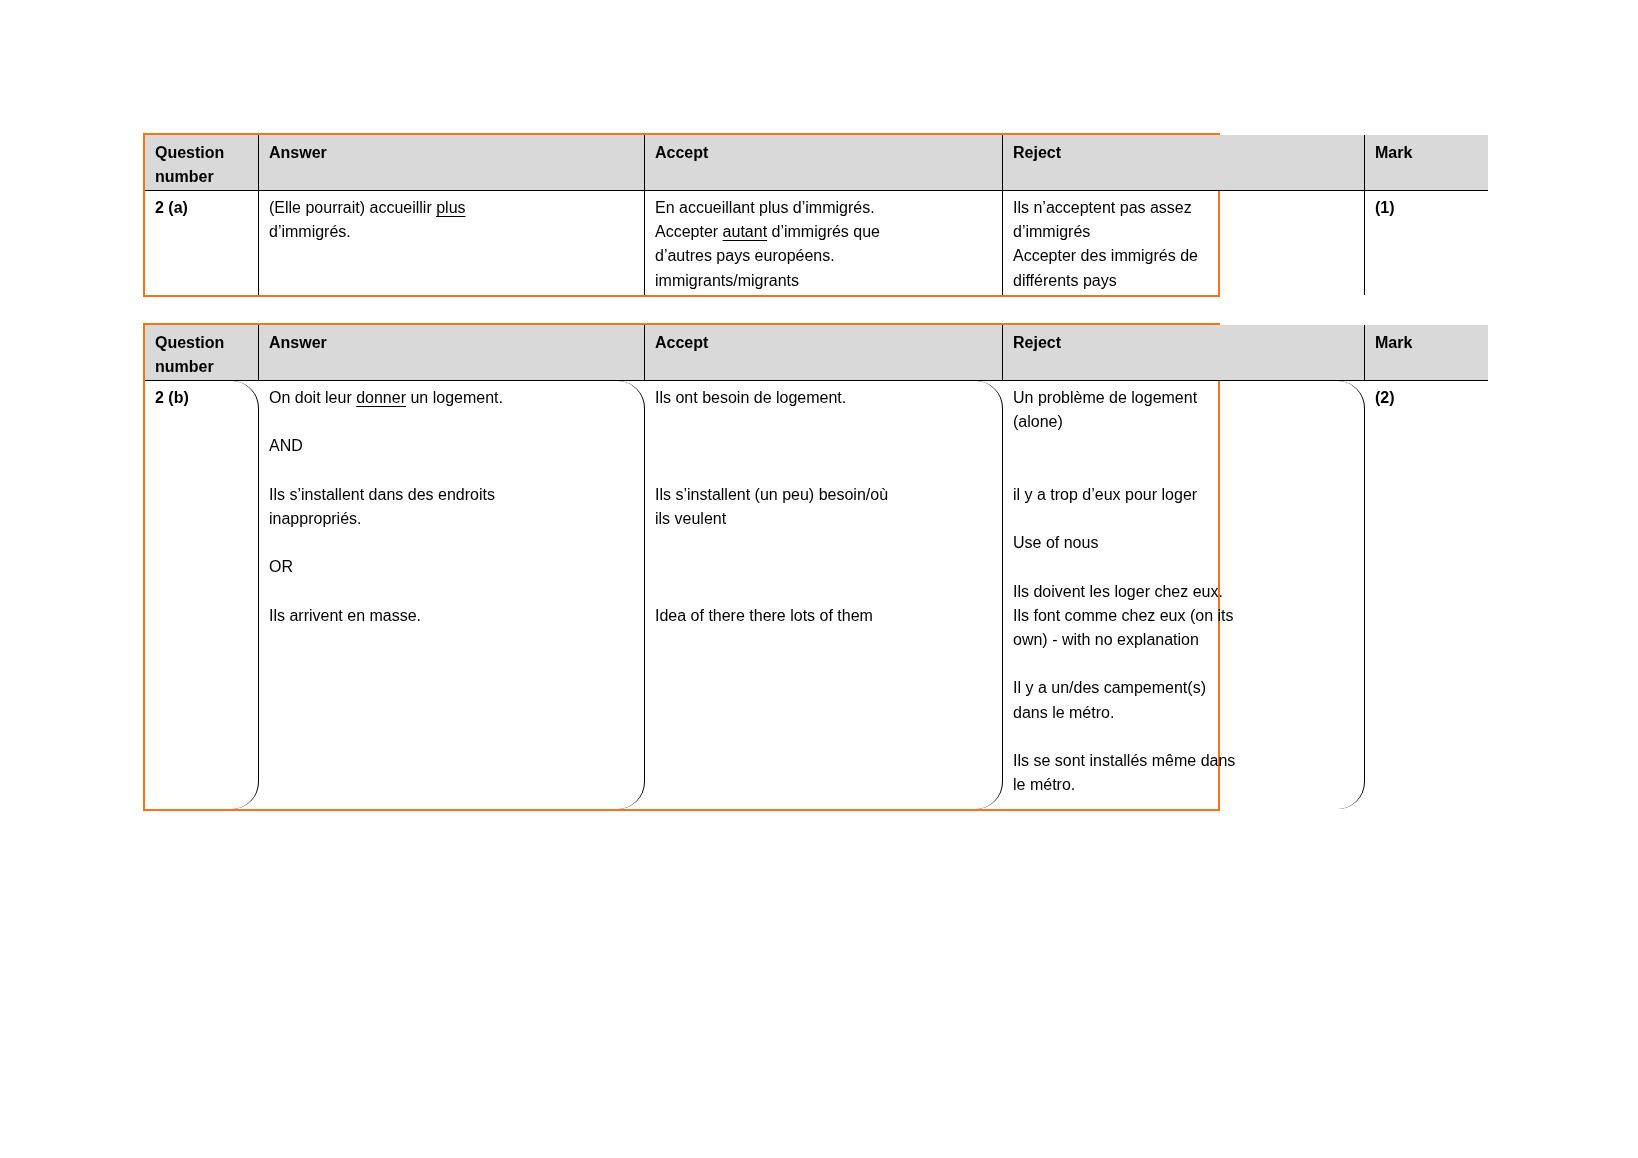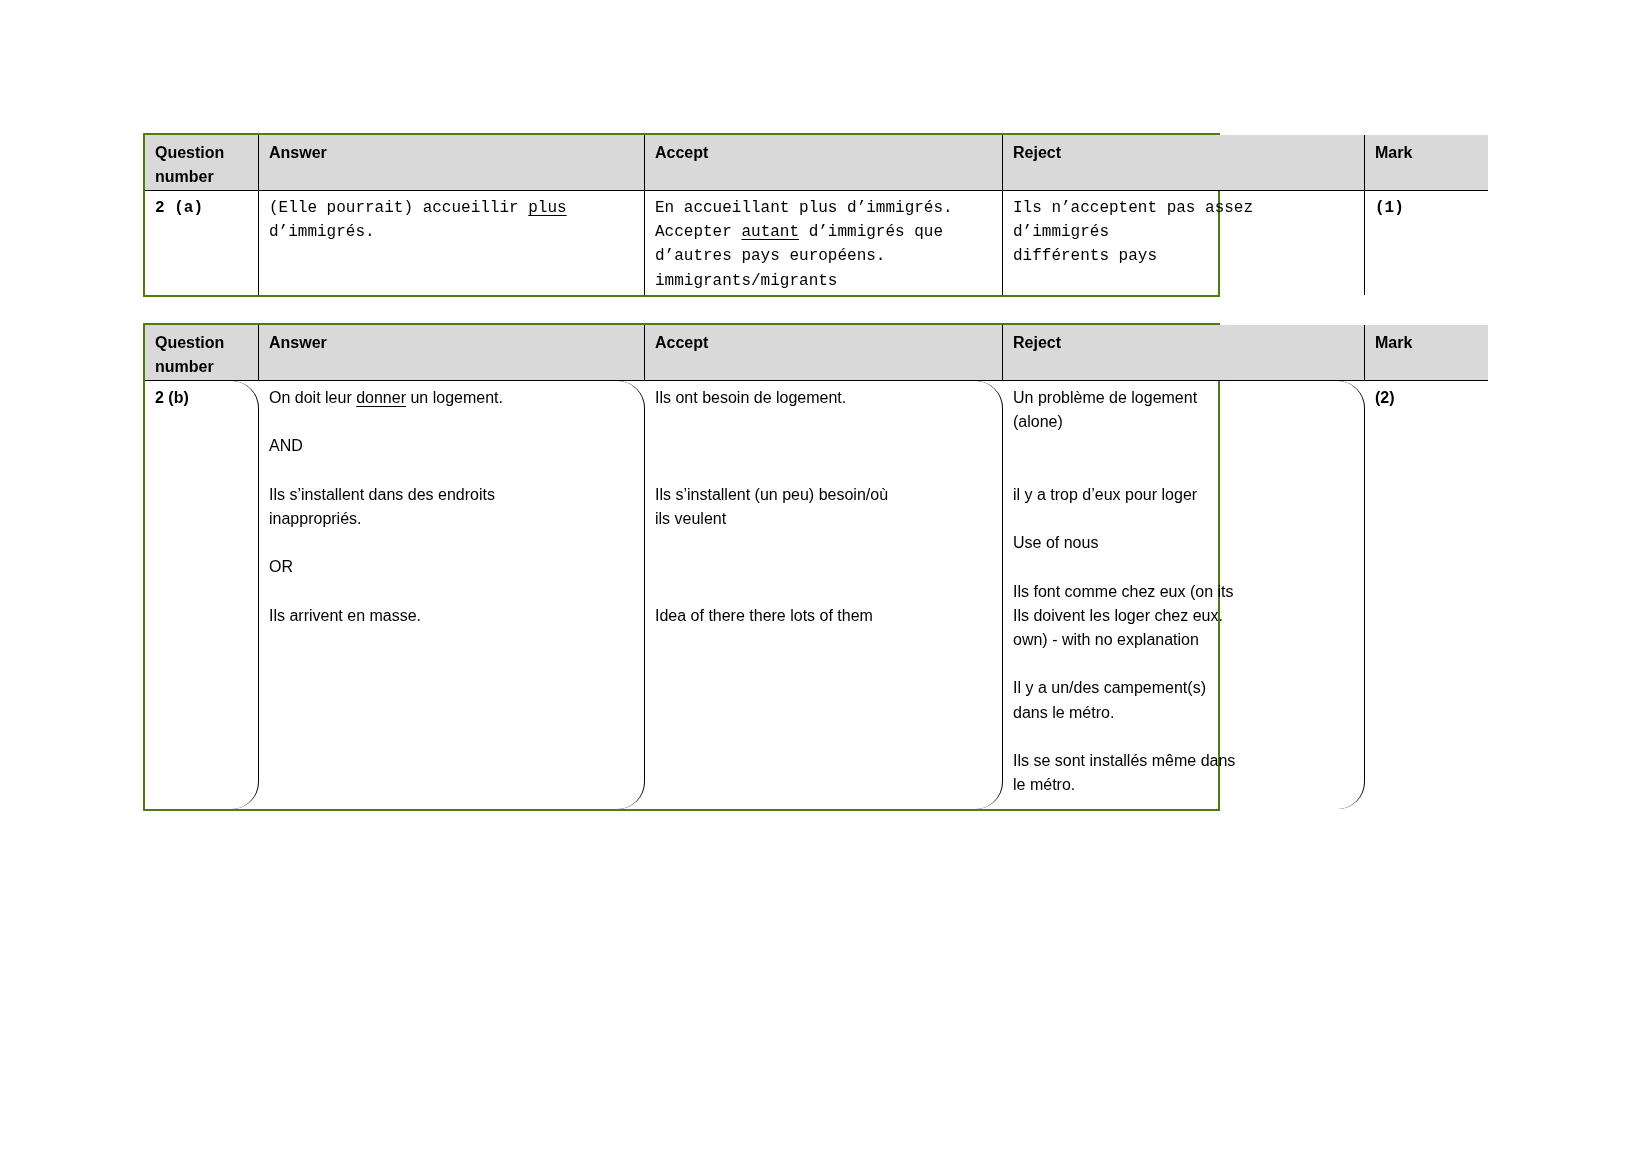--- a/index.html
+++ b/index.html
@@ -7,21 +7,21 @@
   body {
     font-family: "Liberation Sans", sans-serif;
     font-size: 16px;
     color: #000000;
   }
   .page { position: relative; width: 1638px; height: 1158px; }
   .mark-table {
     position: absolute;
     left: 143px;
     width: 1077px;
-    border: 2px solid #4d7c0f;
+    border: 2px solid #f97316;
     background: #ffffff;
   }
   .mark-table.t1 { top: 133px; }
   .mark-table.t2 { top: 323px; }
   .grid {
     display: grid;
     grid-template-columns: 114px 386px 358px 362px 123px;
   }
   .cell {
     border-right: 1px solid #000000;
@@ -30,21 +30,21 @@
   }
   .cell.last { border-right: none; }
   .cell.head {
     background: #d9d9d9;
     border-bottom: 1px solid #000000;
     font-weight: bold;
     height: 56px;
     line-height: 24px;
     padding-top: 6px;
   }
-  .t1 .cell.body { height: 104px; font-family: Liberation Mono, monospace; }
+  .t1 .cell.body { height: 104px; }
   .t2 .cell.body { height: 428px; border-radius: 27px; }
   .cell.bold { font-weight: bold; }
   .line { line-height: 24.2px; white-space: pre-wrap; }
   .line .u { text-decoration: underline; text-underline-offset: 3px; }
 </style>
 </head>
 <body>
 
 <div class="page">
 
@@ -63,20 +63,21 @@
         </div>
       <div class="cell body">
           <div class="line"><span>En accueillant plus d’immigrés.</span></div>
           <div class="line"><span>Accepter </span><span class="u">autant</span><span> d’immigrés que</span></div>
           <div class="line"><span>d’autres pays européens.</span></div>
           <div class="line"><span>immigrants/migrants</span></div>
         </div>
       <div class="cell body">
           <div class="line"><span>Ils n’acceptent pas assez</span></div>
           <div class="line"><span>d’immigrés</span></div>
+          <div class="line"><span>Accepter des immigrés de</span></div>
           <div class="line"><span>différents pays</span></div>
         </div>
       <div class="cell body bold line last">(1)</div>
     </div>
   </section>
 
   <section class="mark-table t2">
     <div class="grid">
       <div class="cell head">Question number</div>
       <div class="cell head">Answer</div>
@@ -111,22 +112,22 @@
         </div>
       <div class="cell body">
           <div class="line"><span>Un problème de logement</span></div>
           <div class="line"><span>(alone)</span></div>
           <div class="line">&nbsp;</div>
           <div class="line">&nbsp;</div>
           <div class="line"><span>il y a trop d’eux pour loger</span></div>
           <div class="line">&nbsp;</div>
           <div class="line"><span>Use of nous</span></div>
           <div class="line">&nbsp;</div>
+          <div class="line"><span>Ils doivent les loger chez eux.</span></div>
           <div class="line"><span>Ils font comme chez eux (on its</span></div>
-          <div class="line"><span>Ils doivent les loger chez eux.</span></div>
           <div class="line"><span>own) - with no explanation</span></div>
           <div class="line">&nbsp;</div>
           <div class="line"><span>Il y a un/des campement(s)</span></div>
           <div class="line"><span>dans le métro.</span></div>
           <div class="line">&nbsp;</div>
           <div class="line"><span>Ils se sont installés même dans</span></div>
           <div class="line"><span>le métro.</span></div>
         </div>
       <div class="cell body bold line last">(2)</div>
     </div>

